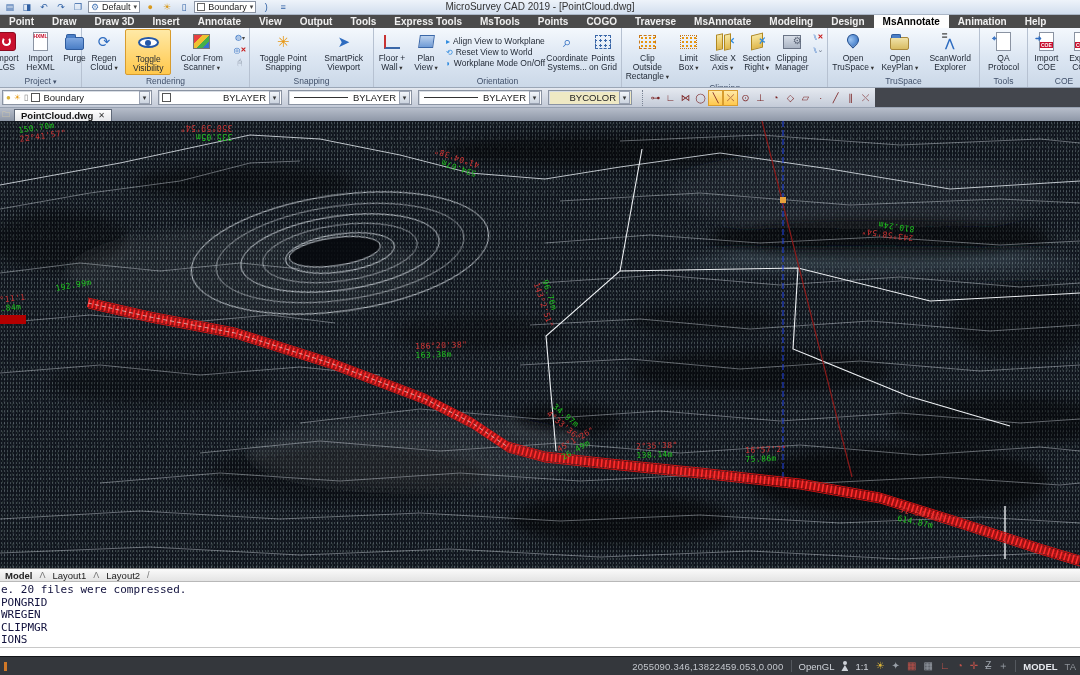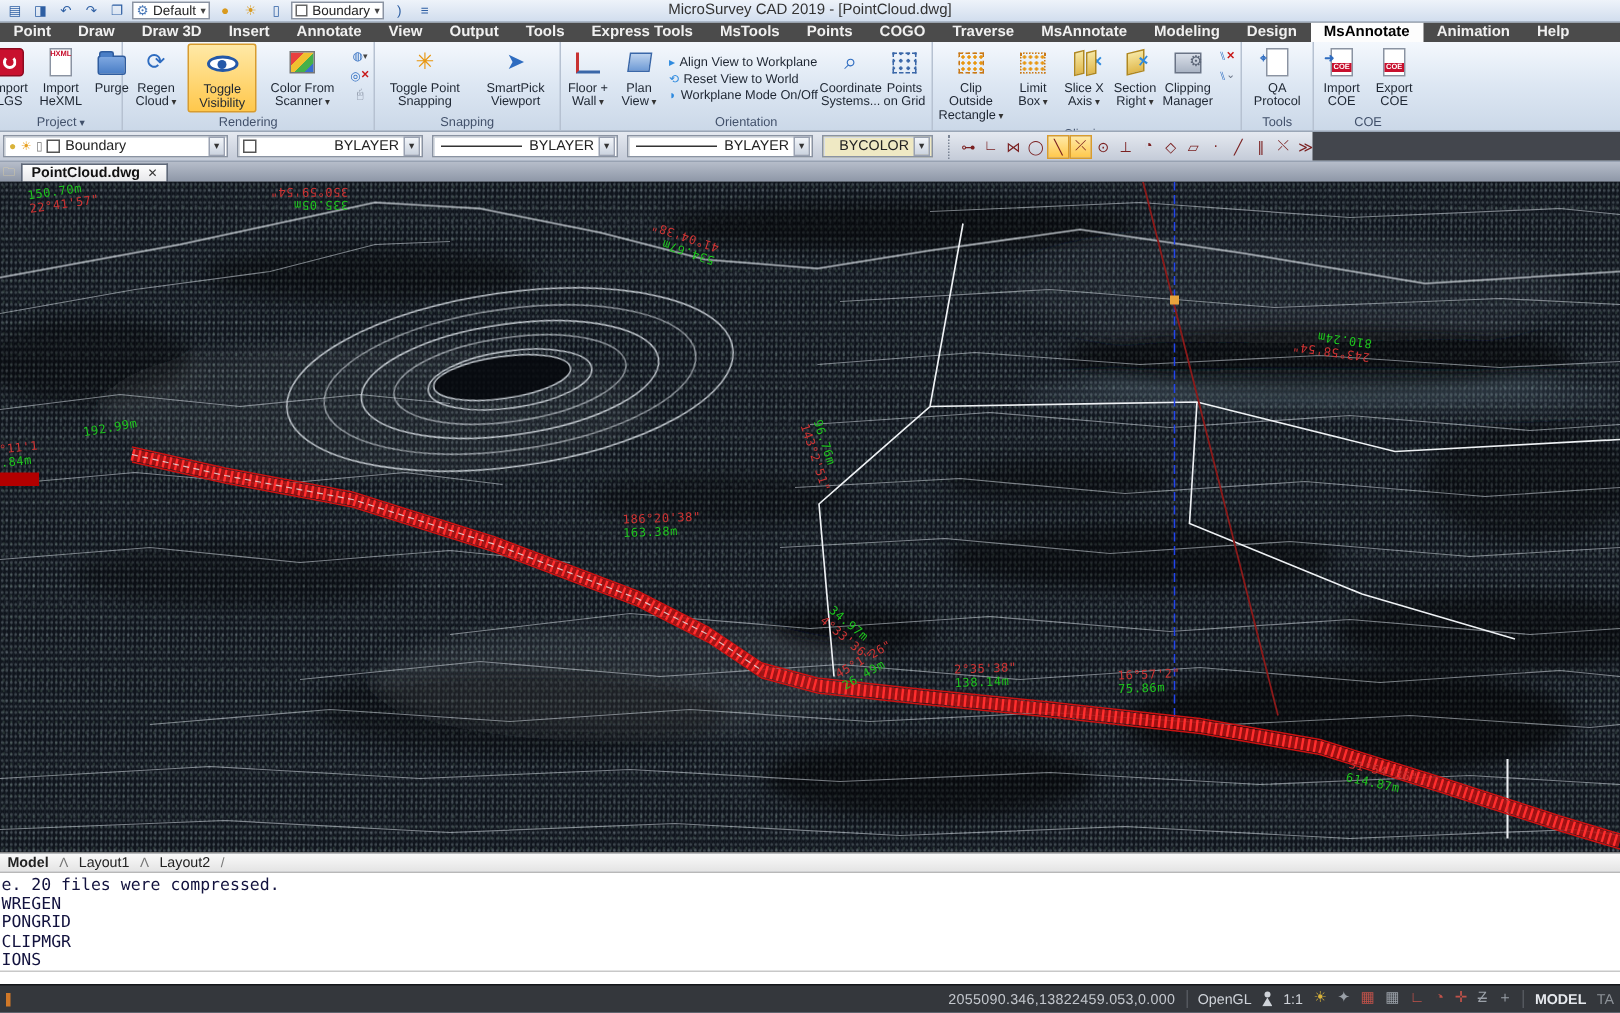--- a/index.html
+++ b/index.html
@@ -345,20 +345,43 @@
             </div>
           <div class="sbtn">
               <span>⑊</span>
               <span style="color:#6a7486;font-size:7px">⌄</span>
             </div>
         </div>
       </div>
       <div class="rtitle">Clipping</div>
     </div>
 
+    <div class="rgroup" style="width:152px">
+      <div class="rbtns">
+        <div class="rbtn">
+          <div class="ric">
+              <div class="ic-pin"></div>
+            </div>
+          <div class="rlbl dd">Open TruSpace</div>
+        </div>
+        <div class="rbtn">
+          <div class="ric">
+              <div class="ic-folder" style="background:linear-gradient(#f0e2a8,#d8bc62);border-color:#a8883c"></div>
+            </div>
+          <div class="rlbl dd">Open KeyPlan</div>
+        </div>
+        <div class="rbtn">
+          <div class="ric">
+              <div class="ic-tripod"></div>
+            </div>
+          <div class="rlbl">ScanWorld Explorer</div>
+        </div>
+      </div>
+      <div class="rtitle">TruSpace</div>
+    </div>
 
     <div class="rgroup" style="width:48px">
       <div class="rbtns">
         <div class="rbtn">
           <div class="ric">
               <div class="ic-page">
                 <span class="arr">⌖</span>
               </div>
             </div>
           <div class="rlbl">QA Protocol</div>
@@ -408,21 +431,21 @@
     <div class="combo" style="width:124px">
       <span class="lt"></span>
       <span class="cval" style="flex:none">BYLAYER</span>
       <span class="dbtn">▾</span>
     </div>
     <div class="combo" style="width:124px">
       <span class="lt"></span>
       <span class="cval" style="flex:none">BYLAYER</span>
       <span class="dbtn">▾</span>
     </div>
-    <div class="combo" style="width:74px;background:#efe9c4">
+    <div class="combo" style="width:84px;background:#efe9c4">
       <span class="cval">BYCOLOR</span>
       <span class="dbtn">▾</span>
     </div>
     <div class="osnap">
       <span class="osep"></span>
       <span class="obtn">⊶</span>
       <span class="obtn">∟</span>
       <span class="obtn">⋈</span>
       <span class="obtn">◯</span>
       <span class="obtn hl">╲</span>
@@ -588,22 +611,22 @@
     <span class="ltab cur">Model</span>
     <span class="lsep">Λ</span>
     <span class="ltab">Layout1</span>
     <span class="lsep">Λ</span>
     <span class="ltab">Layout2</span>
     <span class="lsep">/</span>
   </div>
 
   <div class="console">
     <div class="cline">e. 20 files were compressed.</div>
+    <div class="cline">PONGRID</div>
     <div class="cline">WREGEN</div>
-    <div class="cline">PONGRID</div>
     <div class="cline">CLIPMGR</div>
     <div class="cline">IONS</div>
     <div class="cinput"></div>
   </div>
 
   <div class="statusbar">
     <span class="stick"></span>
     <span class="coords">2055090.346,13822459.053,0.000</span>
     <span class="sdiv"></span>
     <span>OpenGL</span>

